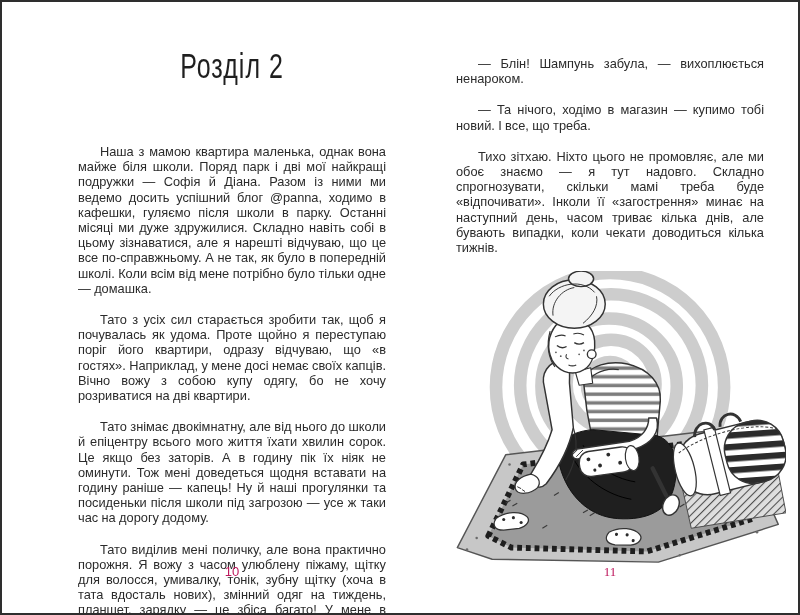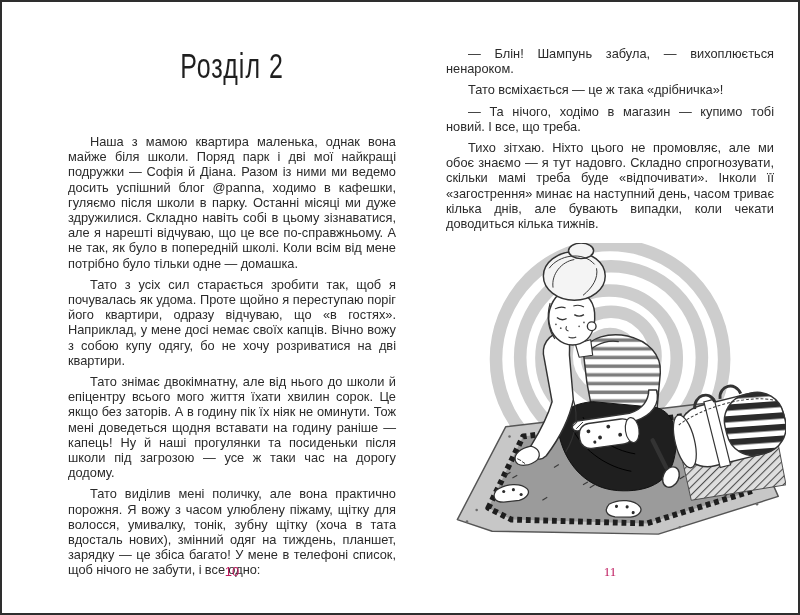--- a/index.html
+++ b/index.html
@@ -18,21 +18,21 @@
     font-weight:500;
     letter-spacing:1px;
     color:#1f1f1f;
     transform:scaleY(1.4);
     transform-origin:top center;
     margin:6px 0 0 0;
     height:38px;
   }
   .heading-spacer{height:44px;}
   .body-text p{
-    margin:6px;
+    margin:16px;
     font-size:12.8px;
     line-height:15.2px;
     text-align:justify;
     text-indent:22px;
     hyphens:auto;
     -webkit-hyphens:auto;
     word-spacing:-0.2px;
   }
   .page-number{
     position:absolute;top:564px;width:340px;
@@ -55,21 +55,20 @@
     <p>Тато з усіх сил старається зробити так, щоб я почувалась як удома. Проте щойно я переступаю поріг його квартири, одразу відчуваю, що «в гостях». Наприклад, у мене досі немає своїх капців. Вічно вожу з собою купу одягу, бо не хочу розриватися на дві квартири.</p>
     <p>Тато знімає двокімнатну, але від нього до школи й епіцентру всього мого життя їхати хвилин сорок. Це якщо без заторів. А в годину пік їх ніяк не оминути. Тож мені доведеться щодня вставати на годину раніше — капець! Ну й наші прогулянки та посиденьки після школи під загрозою — усе ж таки час на дорогу додому.</p>
     <p>Тато виділив мені поличку, але вона практично порожня. Я вожу з часом улюблену піжаму, щітку для волосся, умивалку, тонік, зубну щітку (хоча в тата вдосталь нових), змінний одяг на тиждень, планшет, зарядку — це збіса багато! У мене в телефоні список, щоб нічого не забути, і все одно:</p>
   </div>
 </div>
 <div class="page-number pn-left">10</div>
 
 <div class="page page-right">
   <div class="body-text">
     <p>— Блін! Шампунь забула, — вихоплюється ненароком.</p>
-    <p>Тато всміхається — це ж така «дрібничка»!</p>
     <p>— Та нічого, ходімо в магазин — купимо тобі новий. І все, що треба.</p>
     <p>Тихо зітхаю. Ніхто цього не промовляє, але ми обоє знаємо — я тут надовго. Складно спрогнозувати, скільки мамі треба буде «відпочивати». Інколи її «загострення» минає на наступний день, часом триває кілька днів, але бувають випадки, коли чекати доводиться кілька тижнів.</p>
   </div>
 
   <svg class="illustration" width="348" height="298" viewBox="0 0 360 300" xmlns="http://www.w3.org/2000/svg">
     <defs>
       <pattern id="teeStripes" width="10" height="9" patternUnits="userSpaceOnUse">
         <rect width="10" height="9" fill="#ffffff"></rect>
         <rect y="4.5" width="10" height="3.6" fill="#7d7d7d"></rect>
       </pattern>

